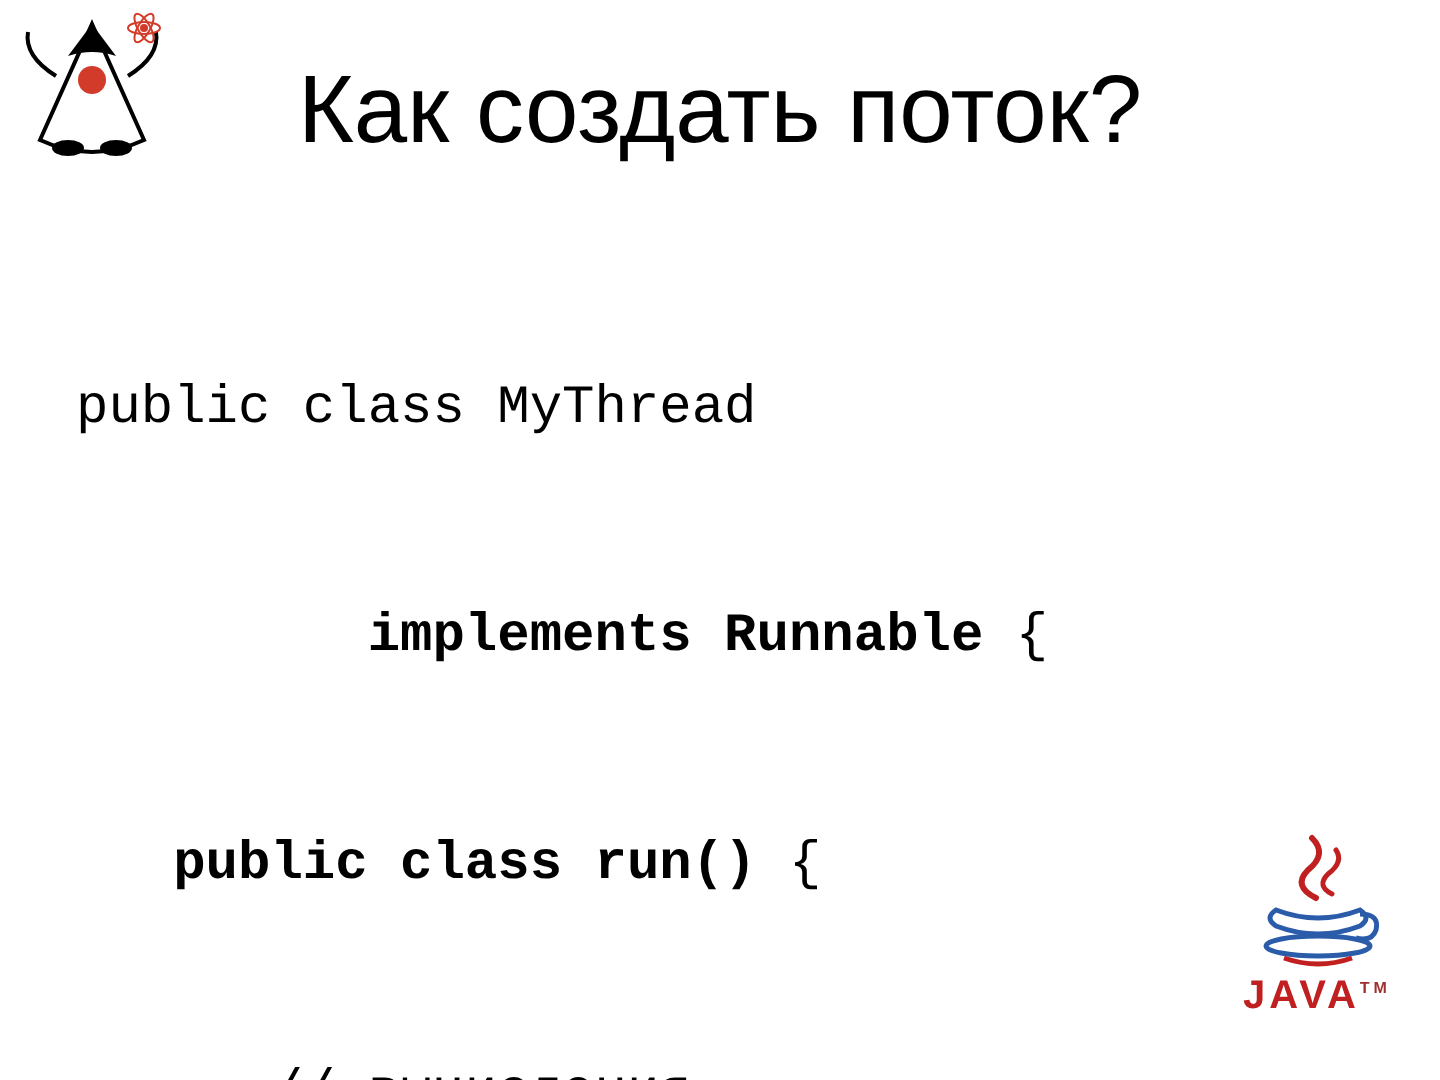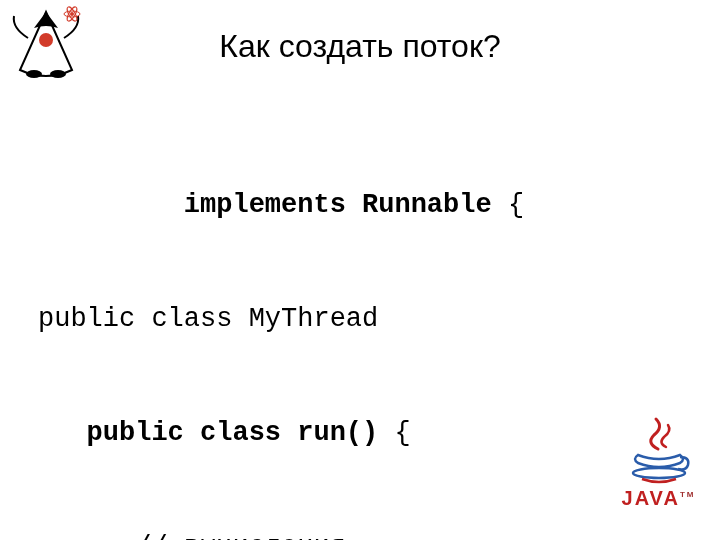--- a/index.html
+++ b/index.html
@@ -17,21 +17,21 @@
     height: 540px;
     position: relative;
     box-sizing: border-box;
   }
   .title {
     position: absolute;
     top: 28px;
     left: 0;
     right: 0;
     text-align: center;
-    font-size: 32px;
+    font-size: 48px;
     color: #000;
     font-weight: 400;
   }
   .code-block {
     position: absolute;
     top: 110px;
     left: 38px;
     right: 38px;
     font-family: "Courier New", Courier, monospace;
     font-size: 27px;
@@ -104,22 +104,22 @@
       <ellipse cx="28" cy="70" rx="8" ry="4" fill="#000"></ellipse>
       <ellipse cx="52" cy="70" rx="8" ry="4" fill="#000"></ellipse>
 
       <path d="M40 8 L52 24 Q40 20 28 24 Z" fill="#000"></path>
     </svg>
   </div>
 
   <div class="title">Как создать поток?</div>
 
   <div class="code-block">
+    <div class="code-line"><span>public class MyThread</span></div>
     <div class="code-line"><span>         </span><span class="bold">implements Runnable</span><span> {</span></div>
-    <div class="code-line"><span>public class MyThread</span></div>
     <div class="code-line"><span>   </span><span class="bold">public class run()</span><span> {</span></div>
     <div class="code-line"><span>      // вычисления</span></div>
     
     
     
     
     
     
   </div>
 

